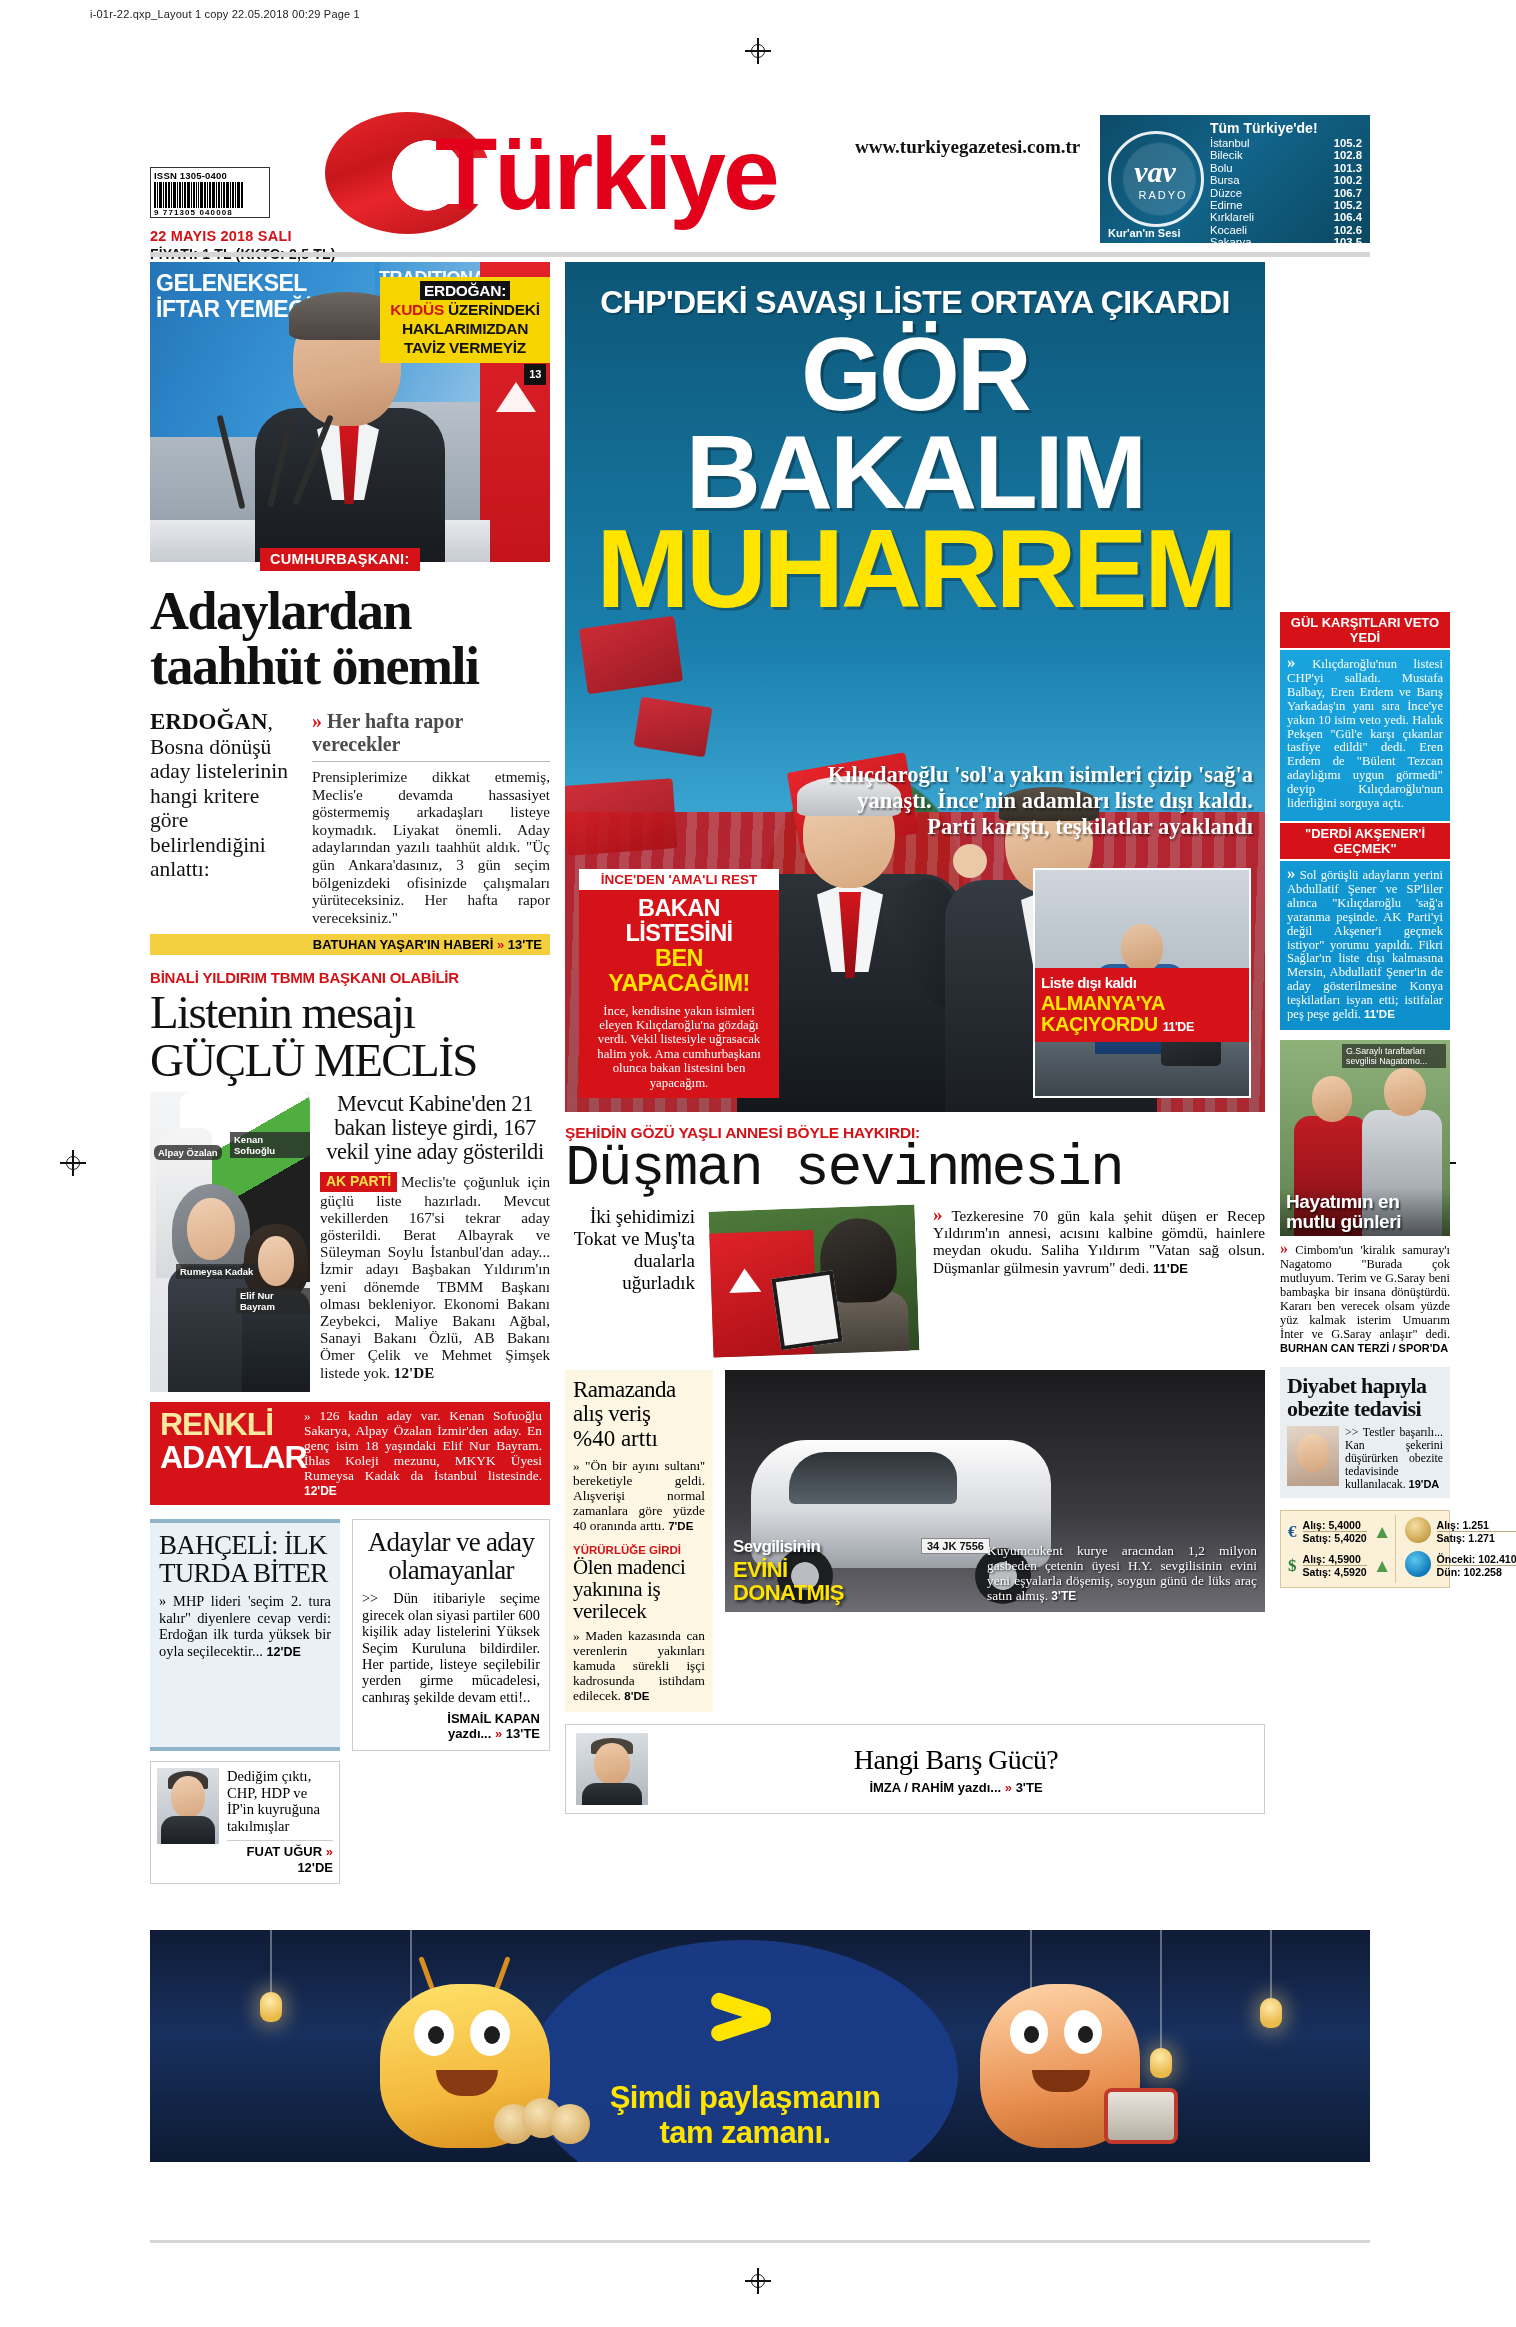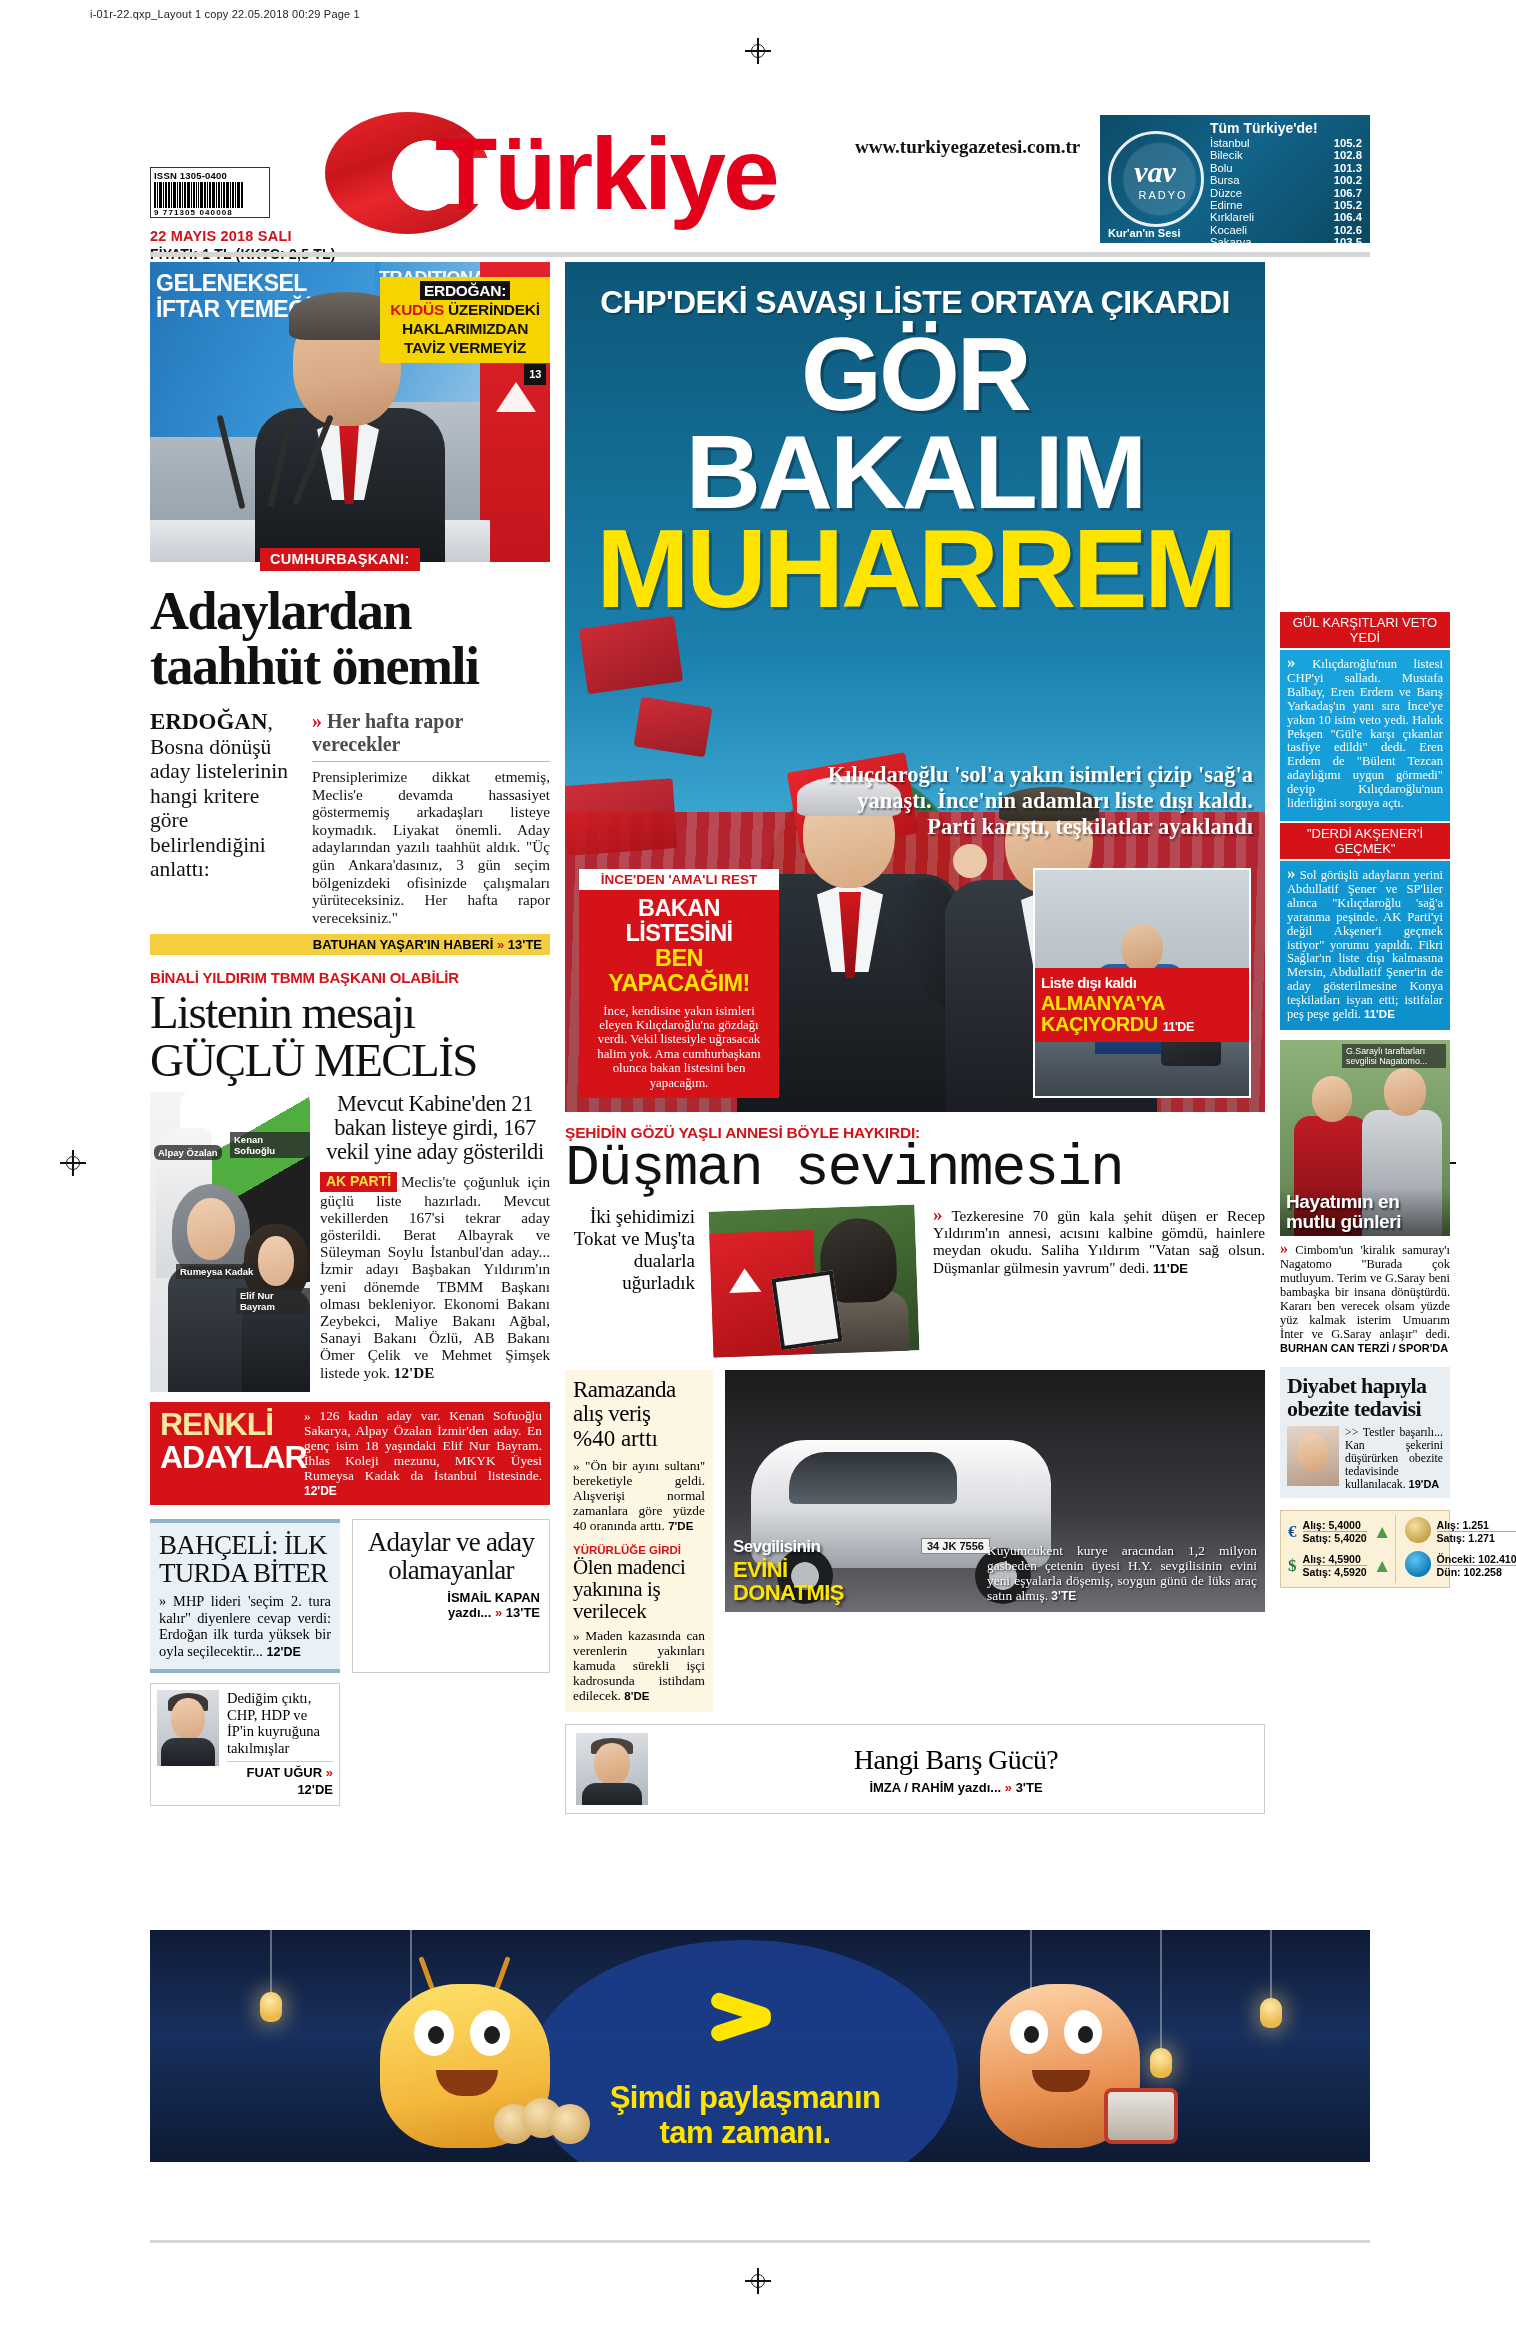--- a/index.html
+++ b/index.html
@@ -559,21 +559,21 @@
   .barisbox .tx .sig .gg{ color:#d41217; }
 
   
   .rcol{ position:absolute; left:1280px; top:612px; width:170px; }
   .rblue{
     background:linear-gradient(180deg,#1ba6e0 0%, #0d8fcb 100%);
     color:#fff; padding:0 0 6px;
   }
   .rblue .hdr{
     background:#d41217; color:#fff; font-family:"Liberation Sans", sans-serif;
-    font-weight:normal; font-size:13px; text-align:center; padding:3px 2px;
+    font-weight:bold; font-size:13px; text-align:center; padding:3px 2px;
     border-bottom:2px solid #fff;
   }
   .rblue .p{
     padding:6px 7px 2px; font-size:12.6px; line-height:13.9px; text-align:justify;
   }
   .rblue .p .gg{ font-weight:bold; font-size:17px; }
   .rblue .p b{ font-family:"Liberation Sans", sans-serif; font-size:11.5px;}
 
   .rphoto{
     margin-top:10px; position:relative; width:170px; height:196px; overflow:hidden;
@@ -949,20 +949,21 @@
       </div>
     </div>
 
     <div class="twobox">
       <div class="bx lightblue" style="width:190px">
         <h4>BAHÇELİ: İLK TURDA BİTER</h4>
         <p><span>» MHP lideri 'seçim 2. tura kalır'' diyenlere cevap verdi: Erdoğan ilk turda yüksek bir oyla seçilecektir...</span> <b>12'DE</b></p>
       </div>
       <div class="bx c2" style="flex:1">
         <h4>Adaylar ve aday olamayanlar</h4>
+        <p>&gt;&gt; Dün itibariyle seçime girecek olan siyasi partiler 600 kişilik aday listelerini Yüksek Seçim Kuruluna bildirdiler. Her partide, listeye seçilebilir yerden girme mücadelesi, canhıraş şekilde devam etti!..</p>
         <div class="sig" style="text-align:right; margin-top:6px; font-family:'Liberation Sans',sans-serif; font-weight:bold; font-size:13px;">
           <span>İSMAİL KAPAN</span><br>
           <span>yazdı...</span>
           <span style="color:#d41217">»</span>
           <span>13'TE</span>
         </div>
       </div>
     </div>
 
     <div class="colbox" style="width:190px">

